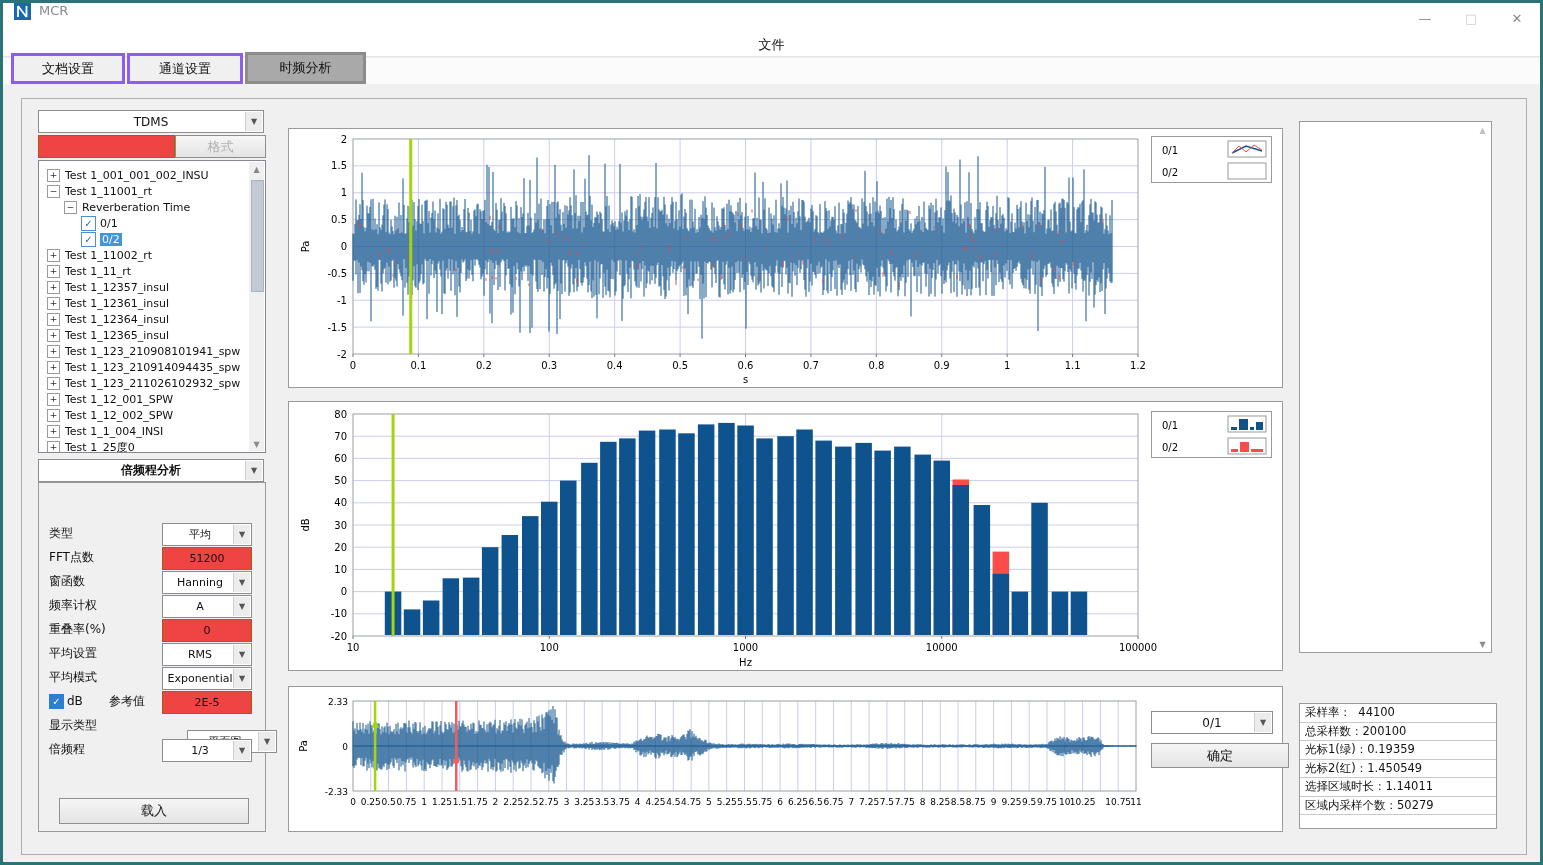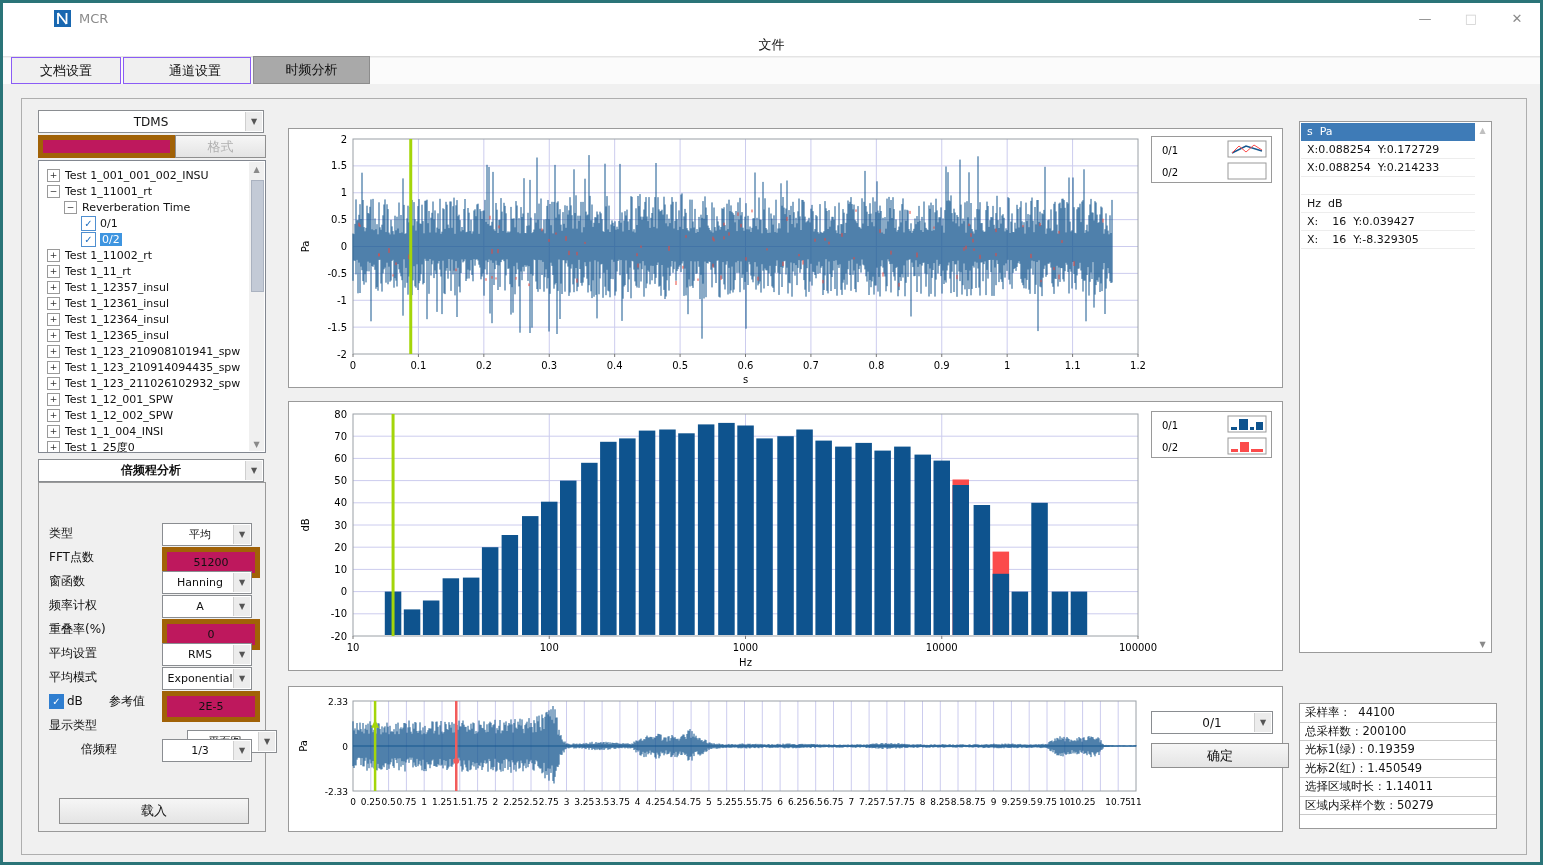--- a/index.html
+++ b/index.html
@@ -1,43 +1,43 @@
 <!DOCTYPE html>
 <html><head>
 <meta charset="utf-8">
 <style>
   html,body{margin:0;padding:0;background:#555;}
   #app{position:relative;width:1543px;height:865px;background:#f0f0f0;
        border:3px solid #2a7478;box-sizing:border-box;overflow:hidden;
        font-family:"DejaVu Sans","Liberation Sans",sans-serif;font-size:12px;color:#111;}
   .abs{position:absolute;box-sizing:border-box;}
   
-  .titlebar{left:0;top:0;right:0;height:30px;background:#fff;display:flex;align-items:center;padding-left:40px;}
+  .titlebar{left:0;top:0;right:0;height:30px;background:#fff;display:flex;align-items:flex-start;}
   .title-text{color:#8a8a8a;font-size:13px;margin-left:8px;}
   .win-btns{position:absolute;right:0;top:0;height:30px;display:flex;}
   .win-btn{width:46px;height:30px;display:flex;align-items:center;justify-content:center;color:#8a8a8a;font-size:13px;}
   .win-btn.max{color:#d0d0d0;}
   
   .menubar{left:0;top:30px;right:0;height:24px;background:#fff;display:flex;align-items:center;border-bottom:1px solid #e4e4e4;flex-direction:column;}
   .menu-item{padding:3px 15px;font-size:13px;}
   .menu-item.disabled{color:#b8b8b8;}
   
   .tabstrip{left:0;top:55px;right:0;height:26px;background:#fbfbfb;display:flex;align-items:flex-end;}
   .tab{height:25px;display:flex;align-items:center;justify-content:center;font-size:13px;
-       border:1px solid #8b5cf6;background:#f0f0f0;margin-right:2px;}
+       border:3px solid #8b5cf6;background:#f0f0f0;margin-right:2px;}
   .tab.t1{width:108px;margin-left:8px;}
-  .tab.t2{width:110px;padding-left:16px;}
+  .tab.t2{width:110px;}
   .tab.active{width:115px;background:#a9a9a9;border-color:#8c8c8c;height:26px;}
   .page{left:0;top:81px;right:0;bottom:0;background:#f0f0f0;}
   .content-border{left:18px;top:95px;width:1506px;height:757px;border:1px solid #aeaeae;background:#f0f0f0;}
   
   .wselect{background:#fff;border:1px solid #8a8d91;display:flex;align-items:center;justify-content:center;font-size:12px;}
   .wselect .chev{position:absolute;right:1px;top:1px;bottom:1px;width:16px;background:#ececec;
        border-left:1px solid #cfcfcf;display:flex;align-items:center;justify-content:center;color:#555;font-size:8px;}
-  .winput{background:#be185d;border:5px solid #a16207;display:flex;align-items:center;justify-content:center;font-size:12px;}
+  .winput{background:#ef4444;border:1px solid #a16207;display:flex;align-items:center;justify-content:center;font-size:12px;}
   .wbtn{background:linear-gradient(#f6f6f6,#e4e4e4);border:1px solid #8f8f8f;display:flex;align-items:center;justify-content:center;font-size:13px;}
   .wbtn.disabled{color:#b0b0b0;}
   
   .treebox{background:#fff;border:1px solid #828790;overflow:hidden;}
   .tree-row{position:relative;height:16px;display:flex;align-items:center;font-size:11px;white-space:nowrap;}
   .expander{width:11px;height:11px;border:1px solid #9a9a9a;background:#fff;display:inline-flex;align-items:center;justify-content:center;
        font-size:9px;line-height:9px;margin-right:5px;flex:none;color:#333;}
   .cbx{width:13px;height:13px;border:1px solid #4f8fd0;background:#fff;display:inline-flex;align-items:center;justify-content:center;
        font-size:10px;color:#1f6fc0;margin-right:4px;flex:none;}
   .tree-label.sel{background:#3e95e0;color:#fff;padding:0 2px;}
@@ -233,21 +233,21 @@
         <span class="form-label" style="top: 208px; left: 28px;">dB</span>
         <span class="form-label" style="top: 208px; left: 70px;">参考值</span>
         <div class="winput" style="position: absolute; left: 123px; top: 208px; width: 88px; height: 21px; font-size: 11px;">
           <span>2E-5</span>
         </div>
         <span class="form-label" style="top: 232px;">显示类型</span>
         <div class="wselect" style="position: absolute; left: 123px; top: 247px; width: 88px; height: 21px; font-size: 11px; margin-left: 25px;">
           <span style="margin-right: 14px;">平面图</span>
           <span class="chev">▼</span>
         </div>
-        <span class="form-label" style="top: 256px; margin-left: 32px;">倍频程</span>
+        <span class="form-label" style="top: 256px;">倍频程</span>
         <div class="wselect" style="position: absolute; left: 123px; top: 256px; width: 88px; height: 21px; font-size: 11px;">
           <span style="margin-right: 14px;">1/3</span>
           <span class="chev">▼</span>
         </div>
       </div>
     <div class="wbtn" style="position:absolute;left:20px;top:315px;width:188px;height:24px;">载入</div>
   </div>
 
   <div class="abs chartpanel" style="left:285px;top:125px;width:995px;height:260px;">
     <svg id="svg-top" width="993" height="258">
@@ -521,31 +521,20 @@
       </svg>
   </div>
 
   <div class="abs wselect" style="left:1148px;top:708px;width:122px;height:23px;">
     <span>0/1</span>
     <span class="chev">▼</span>
   </div>
   <div class="abs wbtn" style="left:1148px;top:740px;width:138px;height:25px;">确定</div>
 
   <div class="abs robox" style="left:1296px;top:118px;width:193px;height:532px;">
-    <div style="position:absolute;left:1px;top:1px;right:15px;">
-      <div class="ro-header">s  Pa</div>
-      <div id="readout-rows">
-          <div class="ro-row">X:0.088254  Y:0.172729</div>
-          <div class="ro-row">X:0.088254  Y:0.214233</div>
-          <div class="ro-row"></div>
-          <div class="ro-row">Hz  dB</div>
-          <div class="ro-row">X:    16  Y:0.039427</div>
-          <div class="ro-row">X:    16  Y:-8.329305</div>
-        </div>
-    </div>
     <div class="scrollv" style="background:#fff;">
       <div class="arr" style="top:0;color:#c0c0c0;">▲</div>
       <div class="arr" style="bottom:0;color:#8a8a8a;">▼</div>
     </div>
   </div>
 
   <div class="abs statbox" style="left:1296px;top:700px;width:198px;height:126px;">
     <div id="stat-rows">
         <div class="stat-row">采样率：  44100</div>
         <div class="stat-row">总采样数：200100</div>

